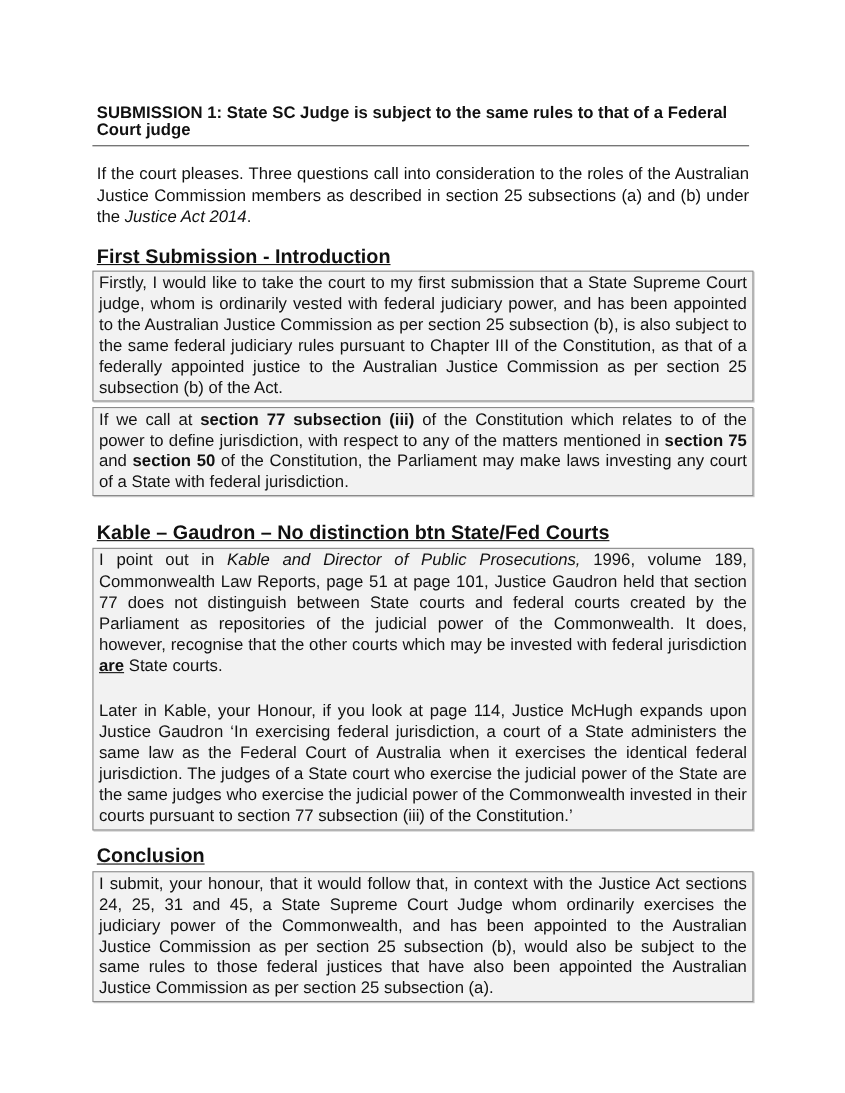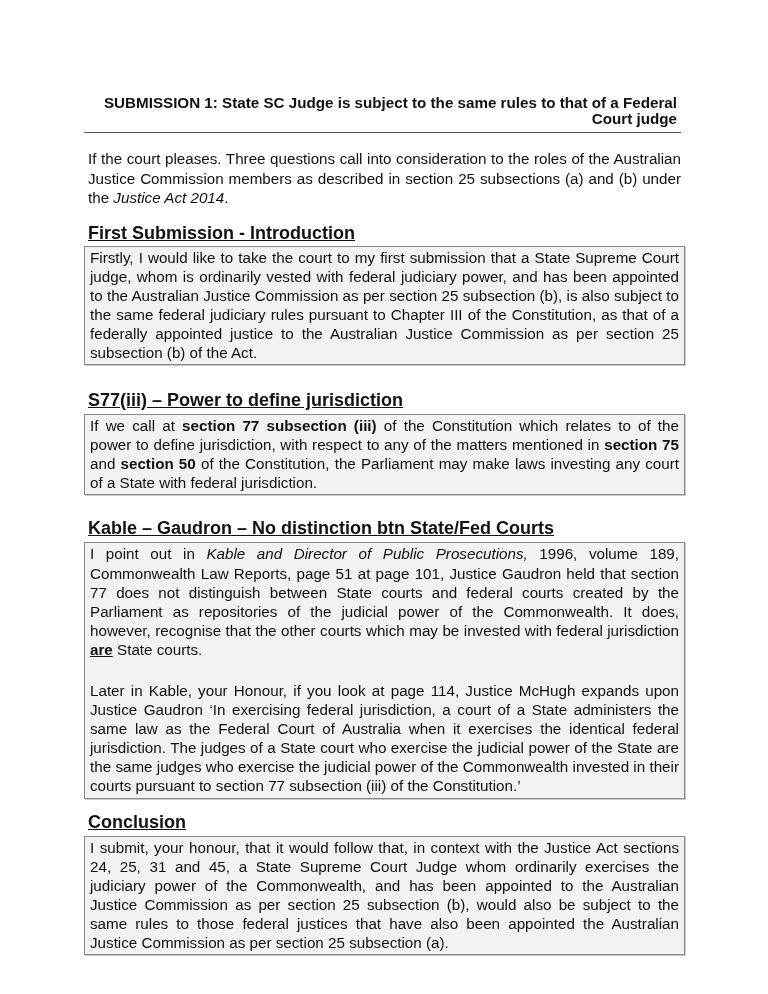--- a/index.html
+++ b/index.html
@@ -1,20 +1,20 @@
 <!DOCTYPE html>
 <html><head>
 <meta charset="utf-8">
 <style>
   html, body { margin: 0; padding: 0; background: #ffffff; }
   body { width: 768px; height: 994px; position: relative; overflow: hidden;
          font-family: "Liberation Sans", sans-serif; color: #111; }
   .page { position: absolute; left: 84px; top: 92px; width: 601px; }
   .title { font-weight: bold; font-size: 15.2px; line-height: 16px; padding: 3px 4px 5px 4px;
-           border-bottom: 1.5px solid #555; margin: 0 4px 0 0; text-align: right; }
+           border-bottom: 1.5px solid #555; margin: 0 4px 0 0; }
   .intro { font-size: 15.2px; line-height: 19.5px; text-align: justify; margin: 16px 4px 16px 4px; }
   .heading { font-weight: bold; font-size: 18px; line-height: 18px; text-decoration: underline;
              margin: 5px 0 0 4px; display: block; }
   .box { background: #f2f2f2; border: 1.5px solid #8a8a8a; box-shadow: 1px 1px 0 #c8c8c8;
          padding: 1px 5px 2px 5px; margin-top: 5px; font-size: 15.2px; line-height: 19.1px;
          text-align: justify; }
   .box p { margin: 0; }
   .box p + p { margin-top: 22px; }
   .gap-lg { margin-top: 30px; }
   b.u { text-decoration: underline; }
@@ -26,21 +26,20 @@
 
   <div class="title">SUBMISSION 1: State SC Judge is subject to the same rules to that of a Federal Court judge</div>
 
   <p class="intro"><span>If the court pleases. Three questions call into consideration to the roles of the Australian Justice Commission members as described in section 25 subsections (a) and (b) under the </span><i>Justice Act 2014</i><span>.</span></p>
 
   <span class="heading" style="margin-top:4px">First Submission - Introduction</span>
   <div class="box" style="margin-top:4px">
     <p>Firstly, I would like to take the court to my first submission that a State Supreme Court judge, whom is ordinarily vested with federal judiciary power, and has been appointed to the Australian Justice Commission as per section 25 subsection (b), is also subject to the same federal judiciary rules pursuant to Chapter III of the Constitution, as that of a federally appointed justice to the Australian Justice Commission as per section 25 subsection (b) of the Act.</p>
   </div>
 
-  <span class="heading gap-lg" style="margin-top:26px">S77(iii) – Power to define jurisdiction</span>
   <div class="box">
     <p><span>If we call at </span><b>section 77 subsection (iii)</b><span> of the Constitution which relates to of the power to define jurisdiction, with respect to any of the matters mentioned in </span><b>section 75</b><span> and </span><b>section 50</b><span> of the Constitution, the Parliament may make laws investing any court of a State with federal jurisdiction.</span></p>
   </div>
 
   <span class="heading" style="margin-top:24px">Kable – Gaudron – No distinction btn State/Fed Courts</span>
   <div class="box">
     <p><span>I point out in </span><i>Kable and Director of Public Prosecutions,</i><span> 1996, volume 189, Commonwealth Law Reports, page 51 at page 101, Justice Gaudron held that section 77 does not distinguish between State courts and federal courts created by the Parliament as repositories of the judicial power of the Commonwealth. It does, however, recognise that the other courts which may be invested with federal jurisdiction </span><b class="u">are</b><span> State courts.</span></p>
     <p>Later in Kable, your Honour, if you look at page 114, Justice McHugh expands upon Justice Gaudron ‘In exercising federal jurisdiction, a court of a State administers the same law as the Federal Court of Australia when it exercises the identical federal jurisdiction. The judges of a State court who exercise the judicial power of the State are the same judges who exercise the judicial power of the Commonwealth invested in their courts pursuant to section 77 subsection (iii) of the Constitution.’</p>
   </div>
 

